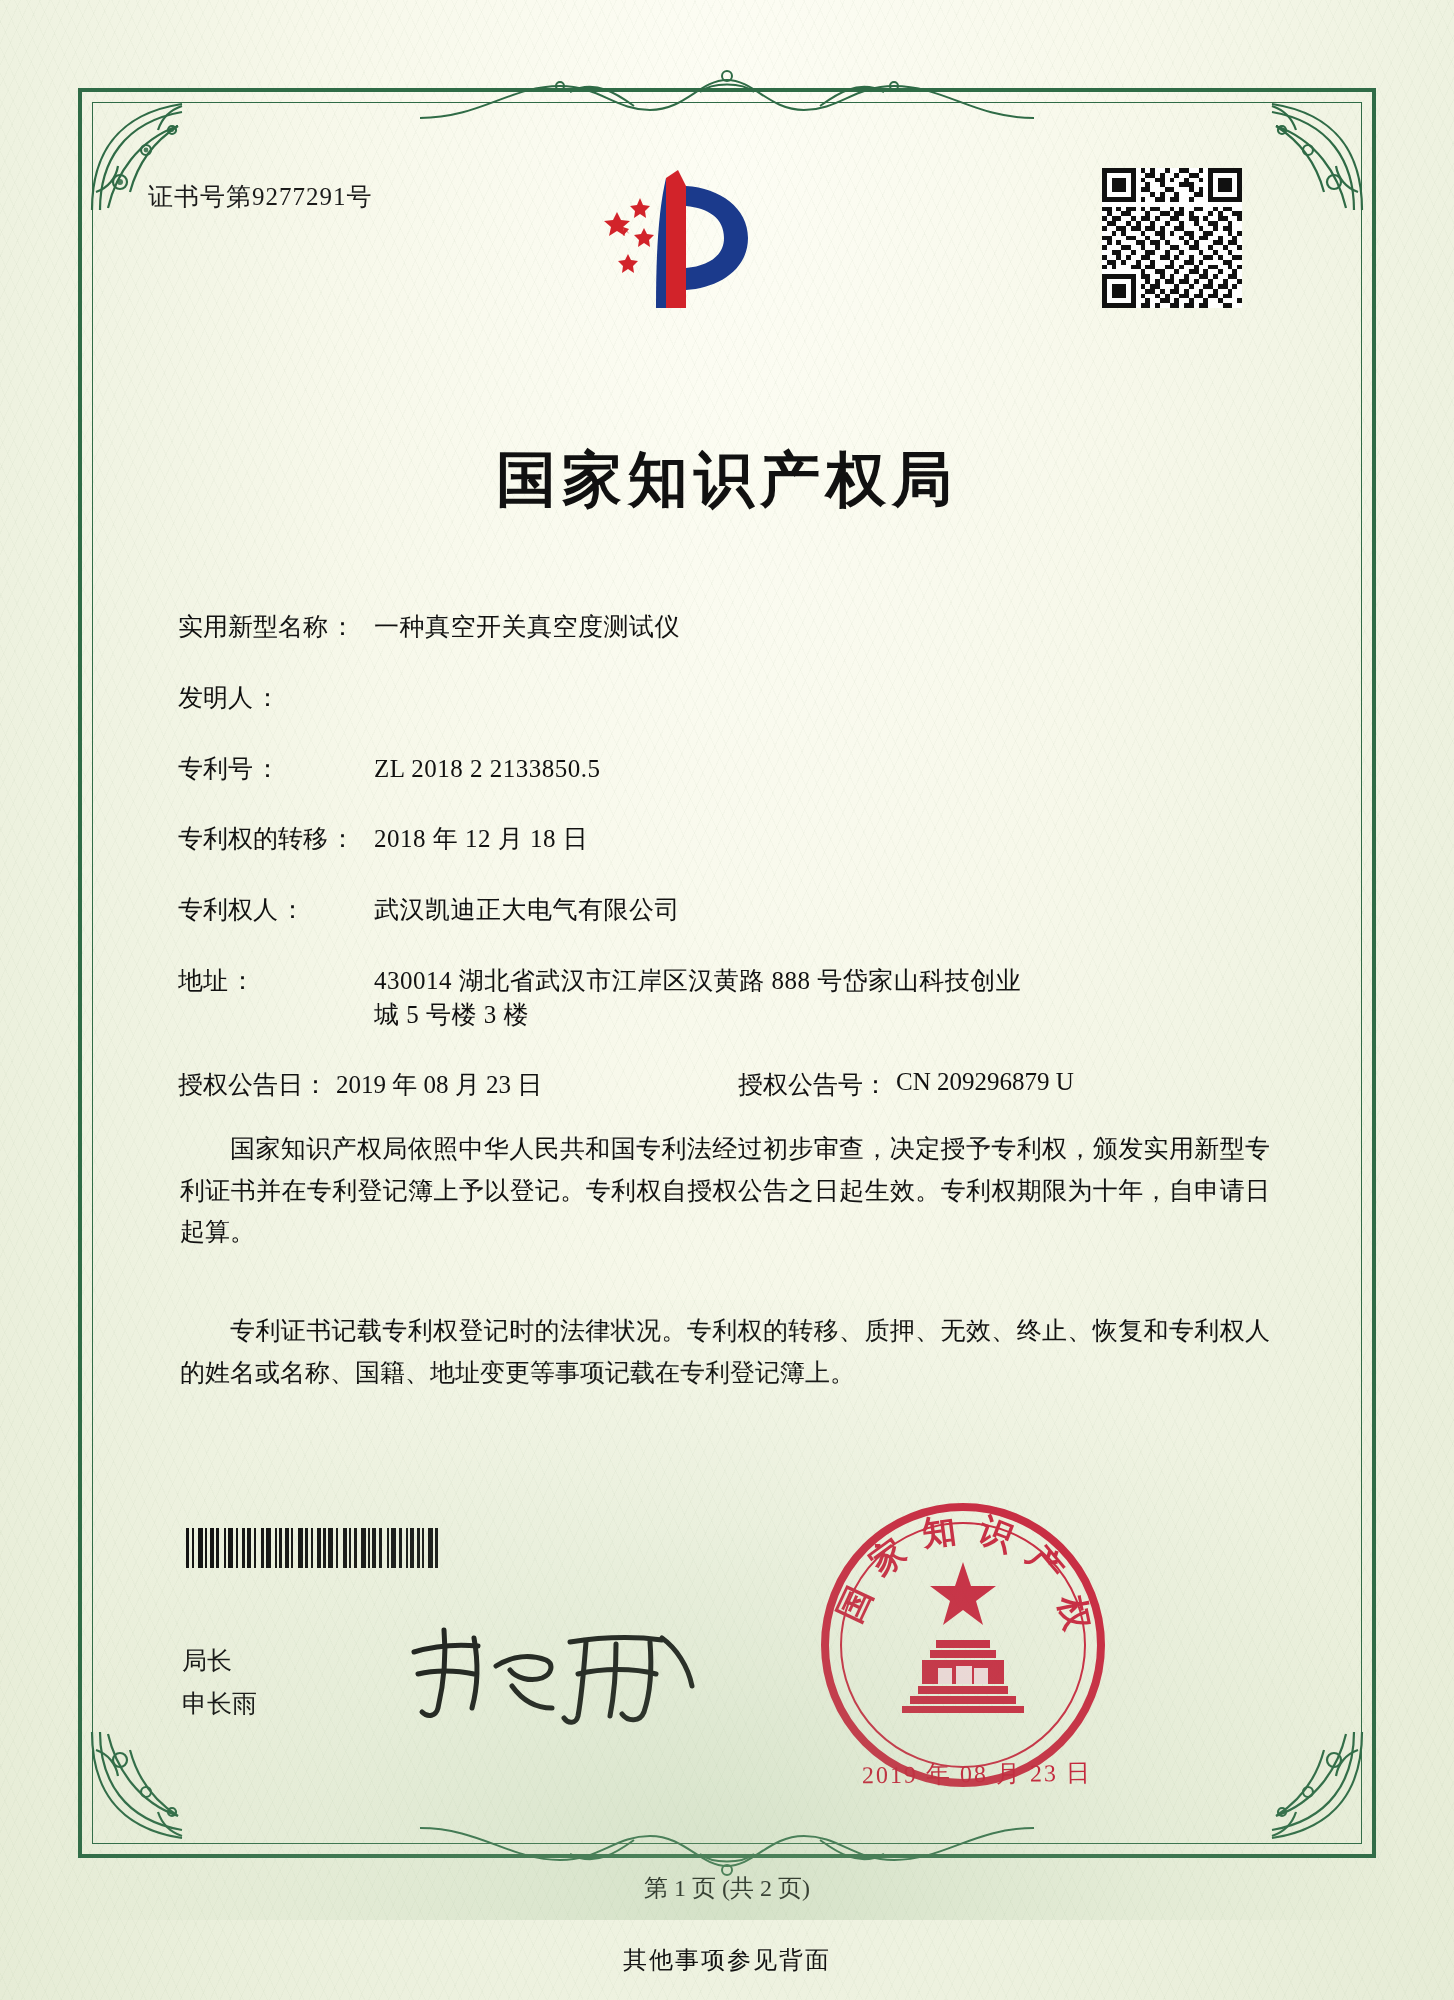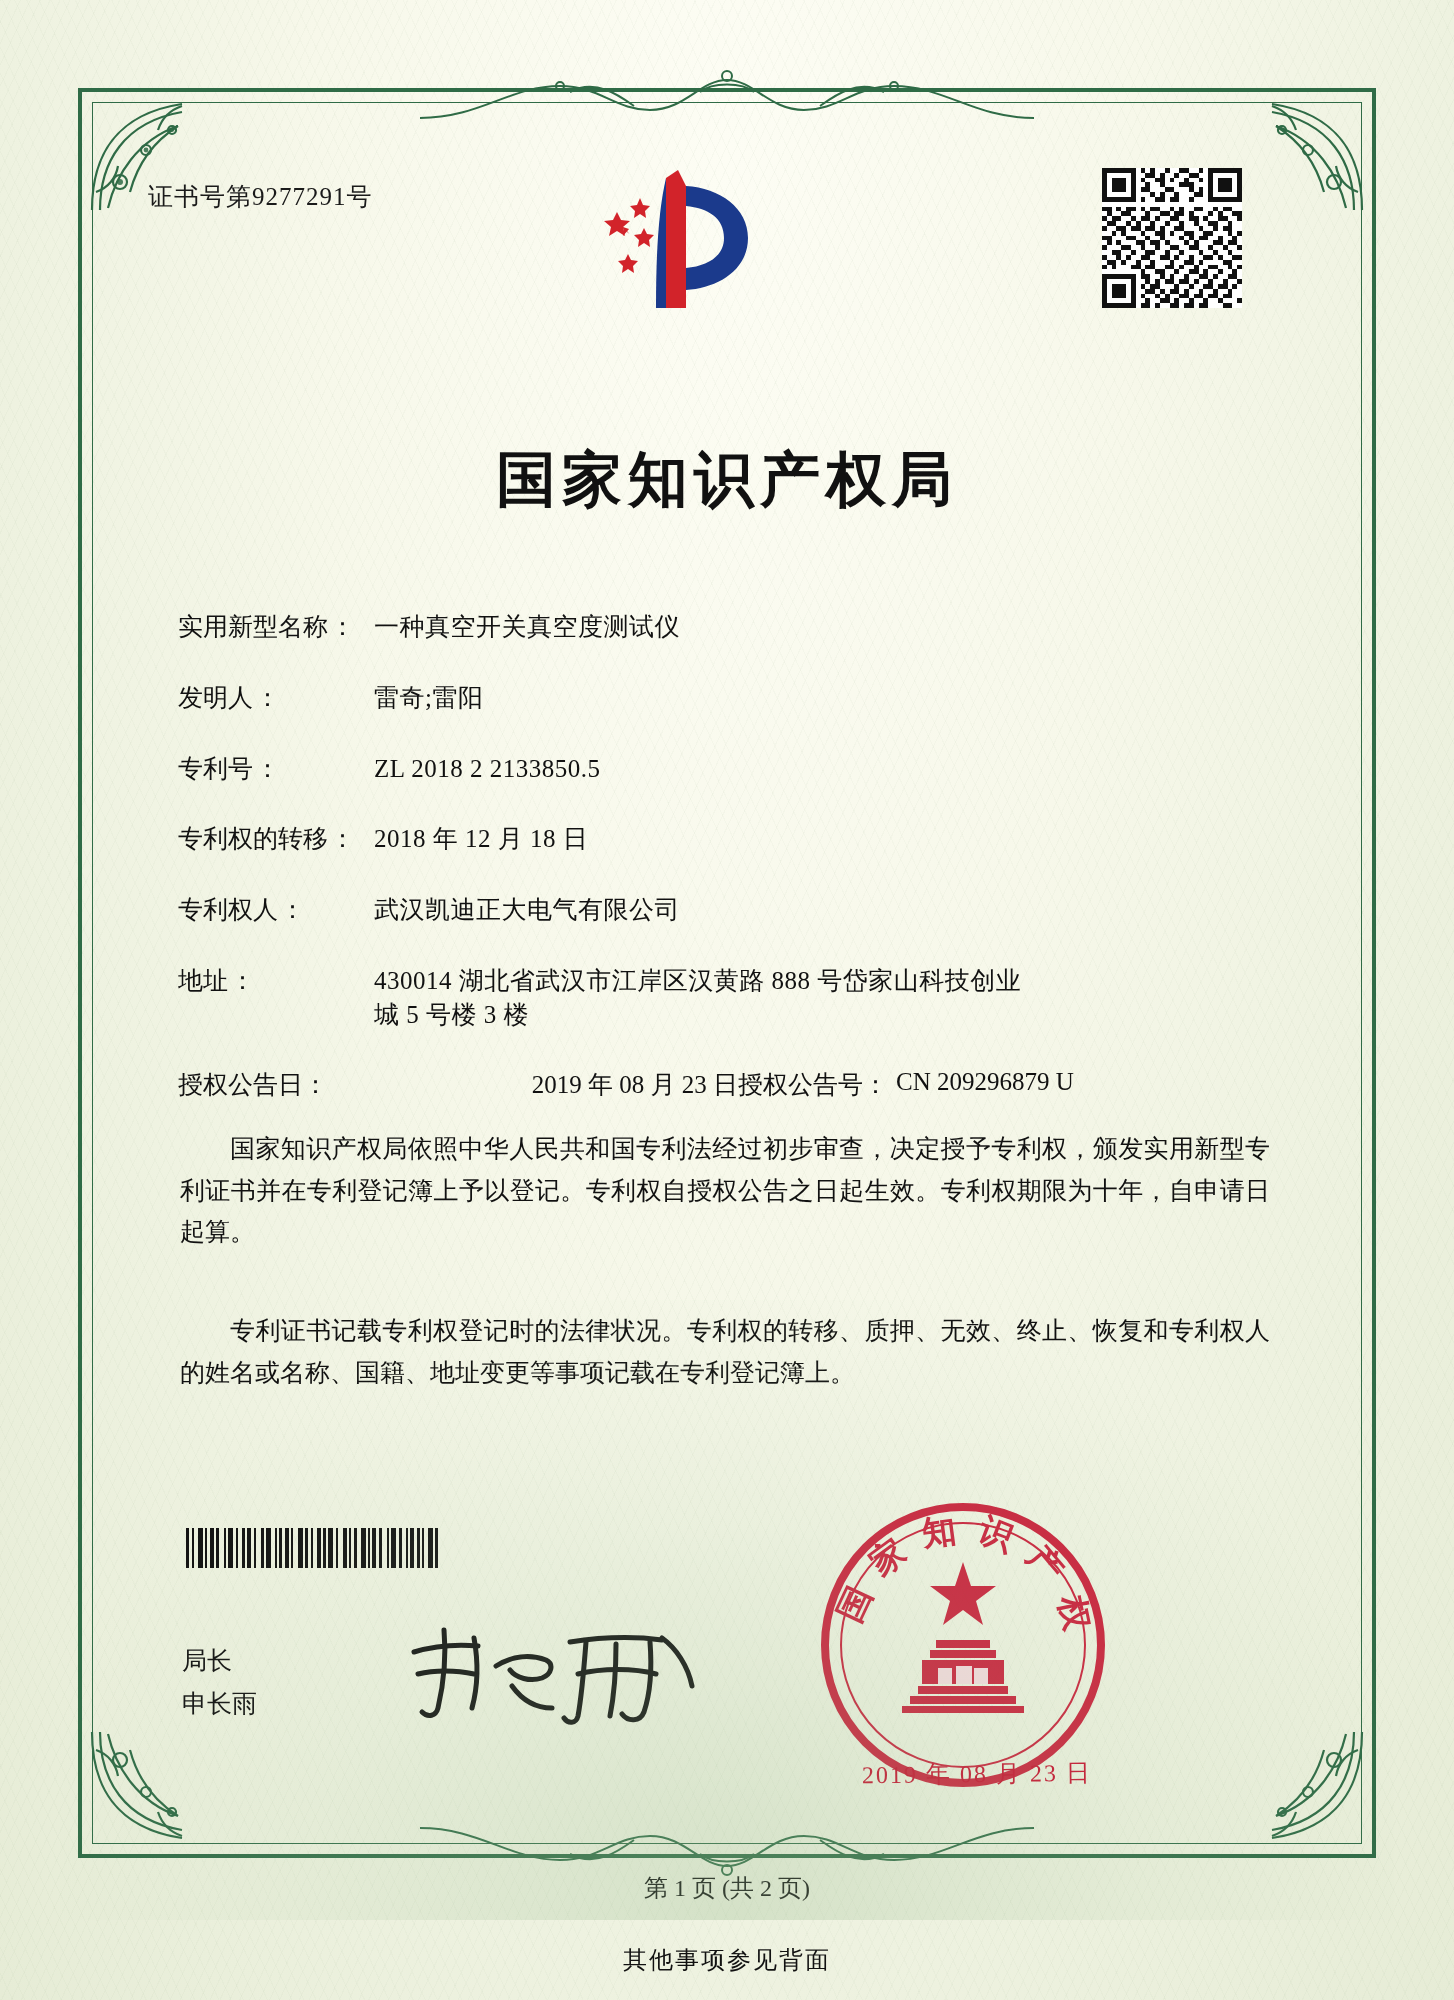--- a/index.html
+++ b/index.html
@@ -144,21 +144,21 @@
   }
   .fvalue .cont { display: block; }
 
   .row-dual {
     display: flex;
     align-items: flex-start;
     font-size: 25px;
     color: #111;
     margin-bottom: 30px;
   }
-  .dual-left { display: flex; width: 560px; justify-content: space-between; }
+  .dual-left { display: flex; width: 560px; }
   .dual-right { display: flex; }
   .dual-label { white-space: nowrap; }
   .dual-value { margin-left: 8px; white-space: nowrap; }
 
   
   .para {
     position: absolute;
     left: 180px;
     width: 1090px;
     font-size: 25px;
@@ -563,21 +563,20 @@
       <span class="fvalue">一种真空开关真空度测试仪</span>
     </div>
 
     <div class="frow">
       <span class="flabel">
         <span>发</span>
           <span>明</span>
           <span>人</span>
           <span class="fcolon">：</span>
       </span>
-      <span class="fvalue">雷奇;雷阳</span>
     </div>
 
     <div class="frow">
       <span class="flabel">
         <span>专</span>
           <span>利</span>
           <span>号</span>
           <span class="fcolon">：</span>
       </span>
       <span class="fvalue">ZL 2018 2 2133850.5</span>

